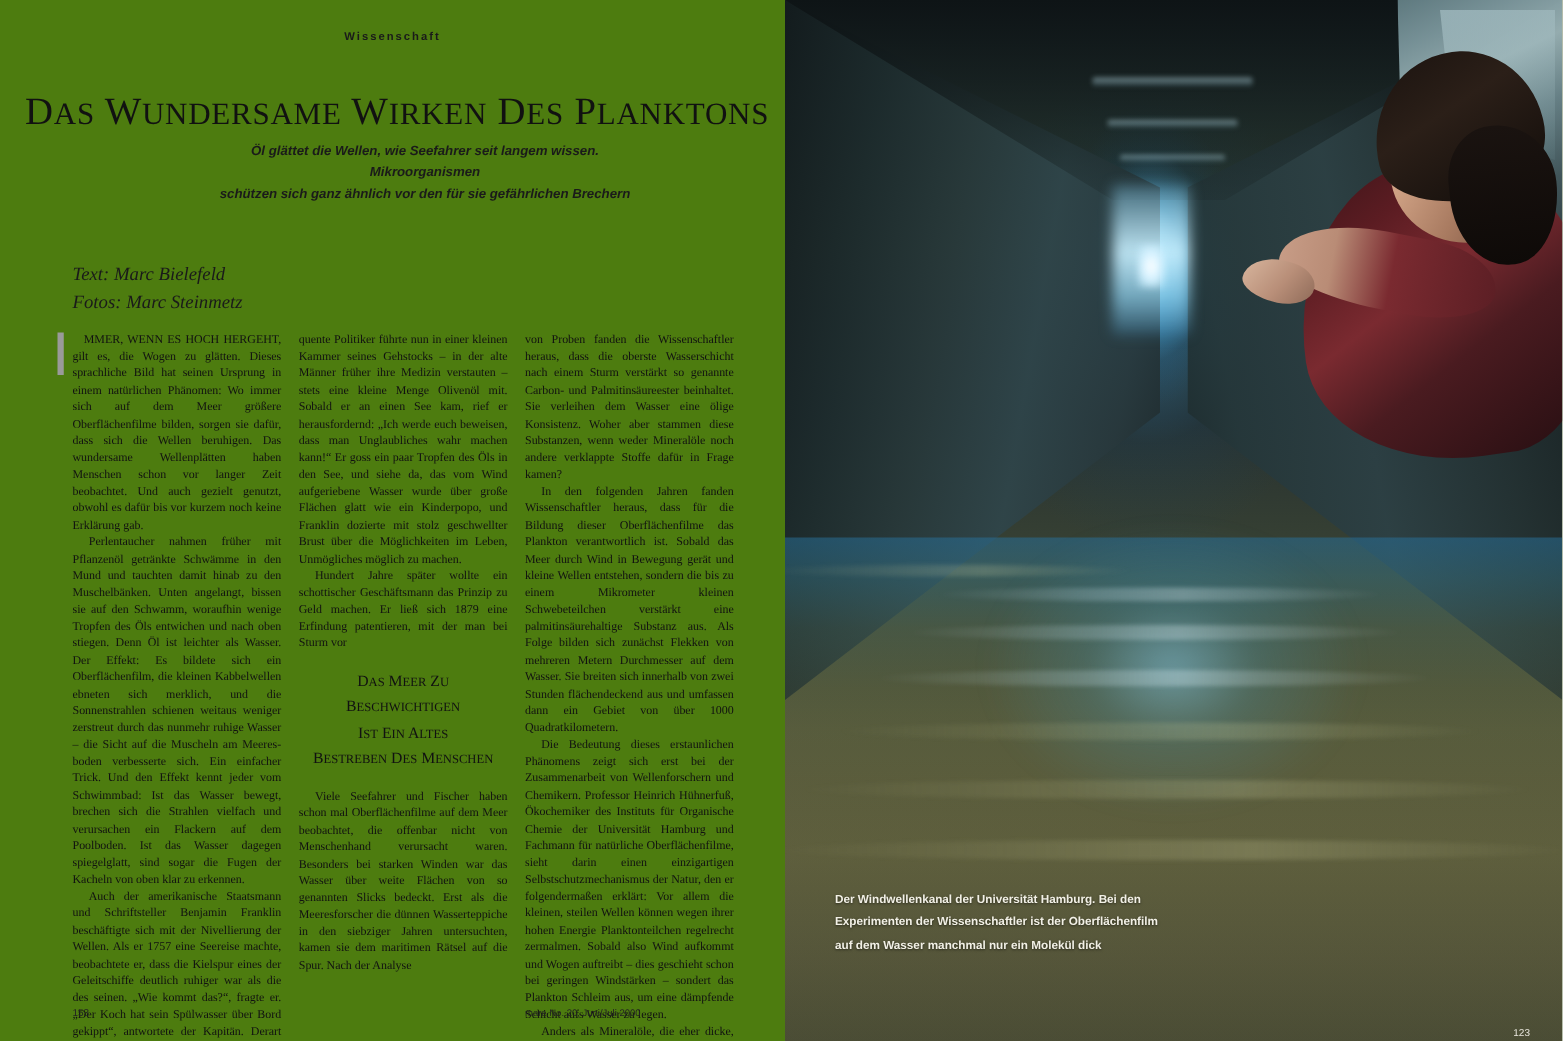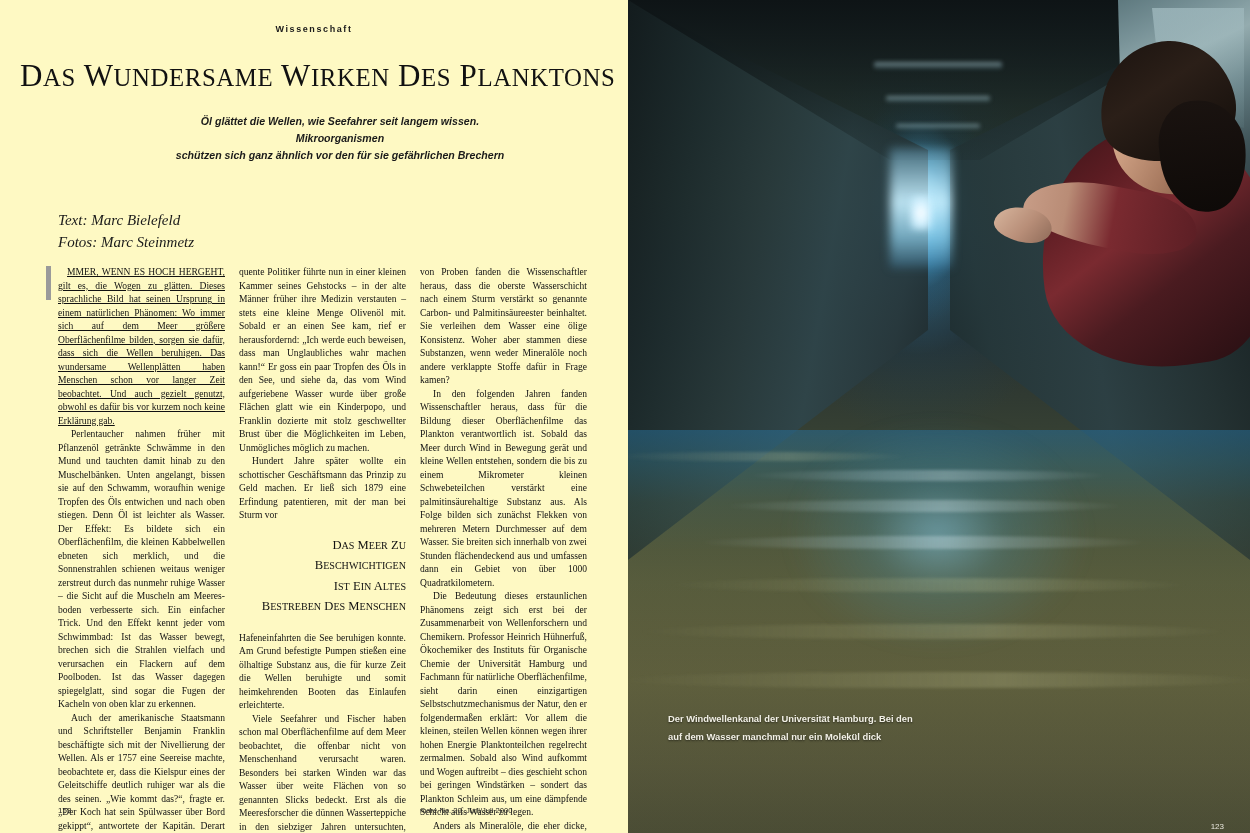--- a/index.html
+++ b/index.html
@@ -14,39 +14,39 @@
     width: 1250px; height: 833px;
     overflow: hidden;
     background: #ffffff;
   }
 
   
   #left-page {
     position: absolute;
     left: 0; top: 0;
     width: 628px; height: 833px;
-    background: #fef9c3;
+    background: #4d7c0f;
   }
 
   #kicker {
     position: absolute;
     left: 0; right: 0;
     top: 24px;
     text-align: center;
     font-family: "Liberation Sans", sans-serif;
     font-weight: bold;
     font-size: 9px;
     letter-spacing: 1.6px;
     color: #1a1a1a;
   }
 
   #headline {
     position: absolute;
     left: 20px; right: 20px;
-    top: 58px;
+    top: 71px;
     text-align: right;
     font-family: "Liberation Serif", serif;
     font-size: 31px;
     letter-spacing: 0.6px;
     color: #111;
     white-space: nowrap;
   }
   #headline .sc { font-size: 0.80em; }
 
   #deck {
@@ -93,25 +93,25 @@
   .col p.noindent { text-indent: 0; }
 
   #dropcap-bar {
     position: absolute;
     left: 46px;
     top: 266px;
     width: 5px;
     height: 34px;
     background: #9a9a9a;
   }
-  #col1 .first-line { text-indent: 9px; text-decoration: underline; }
+  #col1 .first-line { text-indent: 9px; }
 
   .pullquote {
     margin: 13px 0 14px 0;
-    text-align: right;
+    text-align: center;
     font-family: "Liberation Serif", serif;
     font-size: 12.6px;
     line-height: 1.63;
     color: #111;
     text-indent: 0 !important;
   }
   .pullquote .sc { font-size: 0.80em; }
 
   #folio-left {
     position: absolute;
@@ -354,21 +354,20 @@
     </div>
 
     <div class="col" id="col2">
       <p class="noindent">quente Politiker führte nun in einer kleinen Kammer seines Gehstocks – in der alte Männer früher ihre Medizin verstauten – stets eine kleine Menge Olivenöl mit. Sobald er an einen See kam, rief er herausfordernd: „Ich werde euch beweisen, dass man Unglaubliches wahr machen kann!“ Er goss ein paar Tropfen des Öls in den See, und siehe da, das vom Wind aufgeriebene Wasser wurde über große Flächen glatt wie ein Kinderpopo, und Franklin dozierte mit stolz geschwellter Brust über die Möglichkeiten im Leben, Unmögliches möglich zu machen.</p>
       <p>Hundert Jahre später wollte ein schottischer Geschäftsmann das Prinzip zu Geld machen. Er ließ sich 1879 eine Erfindung patentieren, mit der man bei Sturm vor</p>
       <div class="pullquote">
         <div><span>D</span><span class="sc">AS</span> <span>M</span><span class="sc">EER</span> <span>Z</span><span class="sc">U</span> <span>B</span><span class="sc">ESCHWICHTIGEN</span></div>
         <div><span>I</span><span class="sc">ST</span> <span>E</span><span class="sc">IN</span> <span>A</span><span class="sc">LTES</span></div>
         <div><span>B</span><span class="sc">ESTREBEN</span> <span>D</span><span class="sc">ES</span> <span>M</span><span class="sc">ENSCHEN</span></div>
       </div>
-      <p class="noindent">Hafeneinfahrten die See beruhigen konnte. Am Grund befestigte Pumpen stießen eine ölhaltige Substanz aus, die für kurze Zeit die Wellen beruhigte und somit heimkehrenden Booten das Einlaufen erleichterte.</p>
       <p>Viele Seefahrer und Fischer haben schon mal Oberflächenfilme auf dem Meer beobachtet, die offenbar nicht von Menschenhand verursacht waren. Besonders bei starken Winden war das Wasser über weite Flächen von so genannten Slicks bedeckt. Erst als die Meeresforscher die dünnen Wasserteppiche in den siebziger Jahren untersuchten, kamen sie dem maritimen Rätsel auf die Spur. Nach der Analyse</p>
     </div>
 
     <div class="col" id="col3">
       <p class="noindent">von Proben fanden die Wissenschaftler heraus, dass die oberste Wasserschicht nach einem Sturm verstärkt so genannte Carbon- und Palmitinsäureester beinhaltet. Sie verleihen dem Wasser eine ölige Konsistenz. Woher aber stammen diese Substanzen, wenn weder Mineralöle noch andere verklappte Stoffe dafür in Frage kamen?</p>
       <p>In den folgenden Jahren fanden Wissenschaftler heraus, dass für die Bildung dieser Oberflächenfilme das Plankton verantwortlich ist. Sobald das Meer durch Wind in Bewegung gerät und kleine Wellen entstehen, sondern die bis zu einem Mikrometer kleinen Schwebeteilchen verstärkt eine palmitinsäurehaltige Substanz aus. Als Folge bilden sich zunächst Flekken von mehreren Metern Durchmesser auf dem Wasser. Sie breiten sich innerhalb von zwei Stunden flächendeckend aus und umfassen dann ein Gebiet von über 1000 Quadratkilometern.</p>
       <p>Die Bedeutung dieses erstaunlichen Phänomens zeigt sich erst bei der Zusammenarbeit von Wellenforschern und Chemikern. Professor Heinrich Hühnerfuß, Ökochemiker des Instituts für Organische Chemie der Universität Hamburg und Fachmann für natürliche Oberflächenfilme, sieht darin einen einzigartigen Selbstschutzmechanismus der Natur, den er folgendermaßen erklärt: Vor allem die kleinen, steilen Wellen können wegen ihrer hohen Energie Planktonteilchen regelrecht zermalmen. Sobald also Wind aufkommt und Wogen auftreibt – dies geschieht schon bei geringen Windstärken – sondert das Plankton Schleim aus, um eine dämpfende Schicht aufs Wasser zu legen.</p>
       <p>Anders als Mineralöle, die eher dicke, klebrige und träge Teppiche bilden, wirken</p>
     </div>
 
@@ -411,19 +410,20 @@
         <div id="p-hand"></div>
         <div id="p-head"></div>
         <div id="p-hair"></div>
         <div id="p-hair2"></div>
       </div>
 
     </div>
 
     <div id="caption">
       <div>Der Windwellenkanal der Universität Hamburg. Bei den</div>
+      <div>Experimenten der Wissenschaftler ist der Oberflächenfilm</div>
       <div>auf dem Wasser manchmal nur ein Molekül dick</div>
     </div>
 
     <div id="folio-right">123</div>
   </div>
 
 </div>
 
 </body></html>

